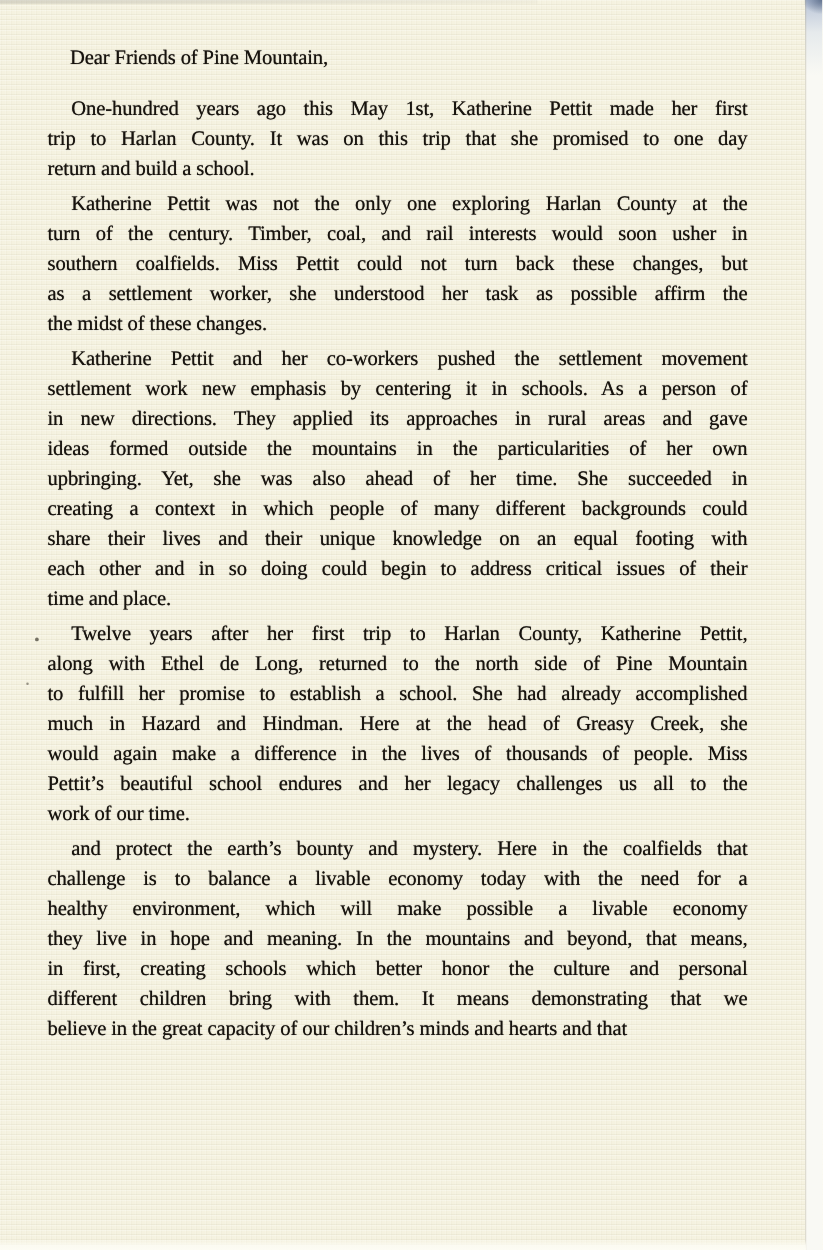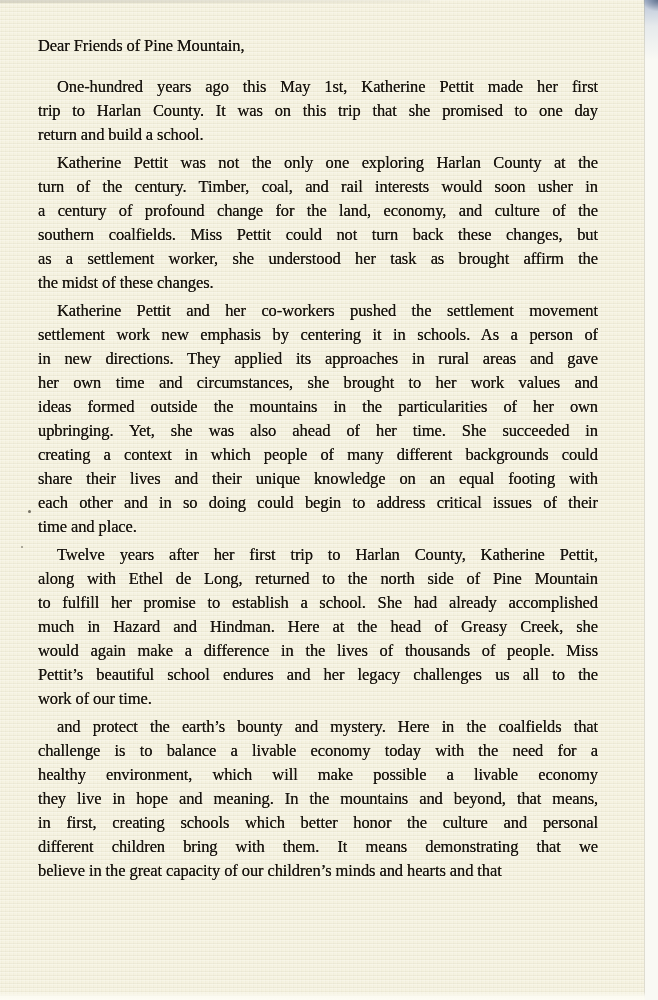--- a/index.html
+++ b/index.html
@@ -30,21 +30,21 @@
     top: 34px; left: 38px;
     width: 560px;
     color: var(--ink, #17130e);
     font-size: 16.5px;
     line-height: 24px;
     letter-spacing: -0.1px;
     
     text-shadow: 0 0 0.6px rgba(23,19,14,0.85);
   }
   .salutation {
-    margin: 0 0 17px 0;
+    margin: 0 0 17px 18px;
     text-align: left;
   }
   .para { margin: 0 0 4px 0; }
   .line {
     display: block;
     text-align: justify;
     text-align-last: justify;
   }
   .para .line:first-child { text-indent: 19px; }
   .para .line:last-child { text-align-last: left; }
@@ -100,30 +100,28 @@
     <p class="salutation">Dear Friends of Pine Mountain,</p>
     <div id="paras">
         <p class="para">
           <span class="line">One-hundred years ago this May 1st, Katherine Pettit made her first</span>
           <span class="line">trip to Harlan County. It was on this trip that she promised to one day</span>
           <span class="line">return and build a school.</span>
         </p>
         <p class="para">
           <span class="line">Katherine Pettit was not the only one exploring Harlan County at the</span>
           <span class="line">turn of the century. Timber, coal, and rail interests would soon usher in</span>
-          <span class="line">a century of profound change for the land, economy, and culture of the</span>
           <span class="line">southern coalfields. Miss Pettit could not turn back these changes, but</span>
-          <span class="line">as a settlement worker, she understood her task as brought affirm the</span>
+          <span class="line">as a settlement worker, she understood her task as possible affirm the</span>
           <span class="line">the midst of these changes.</span>
         </p>
         <p class="para">
           <span class="line">Katherine Pettit and her co-workers pushed the settlement movement</span>
           <span class="line">settlement work new emphasis by centering it in schools. As a person of</span>
           <span class="line">in new directions. They applied its approaches in rural areas and gave</span>
-          <span class="line">her own time and circumstances, she brought to her work values and</span>
           <span class="line">ideas formed outside the mountains in the particularities of her own</span>
           <span class="line">upbringing. Yet, she was also ahead of her time. She succeeded in</span>
           <span class="line">creating a context in which people of many different backgrounds could</span>
           <span class="line">share their lives and their unique knowledge on an equal footing with</span>
           <span class="line">each other and in so doing could begin to address critical issues of their</span>
           <span class="line">time and place.</span>
         </p>
         <p class="para">
           <span class="line">Twelve years after her first trip to Harlan County, Katherine Pettit,</span>
           <span class="line">along with Ethel de Long, returned to the north side of Pine Mountain</span>

